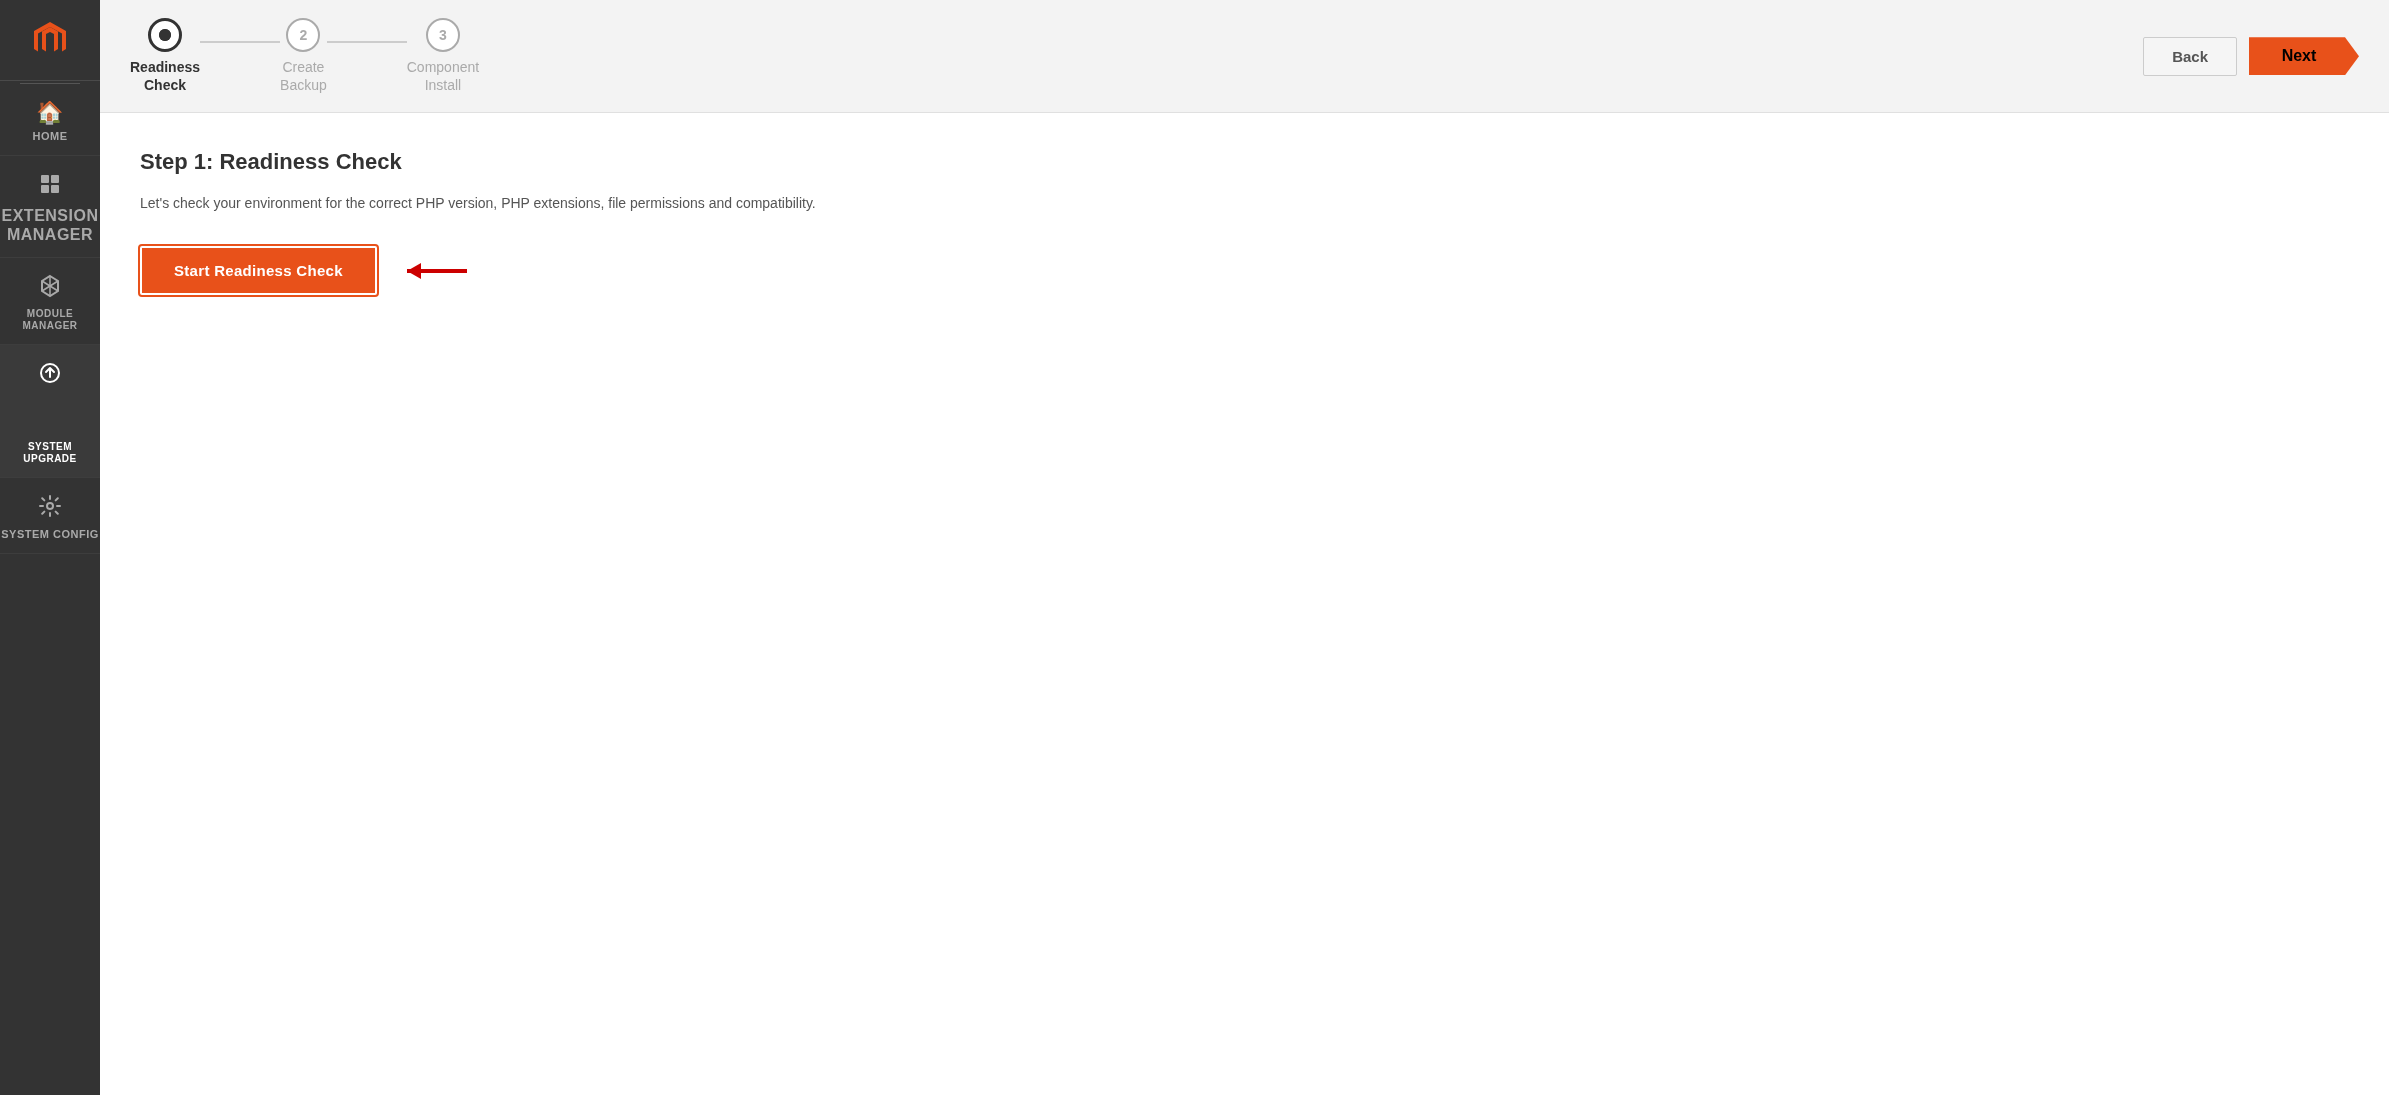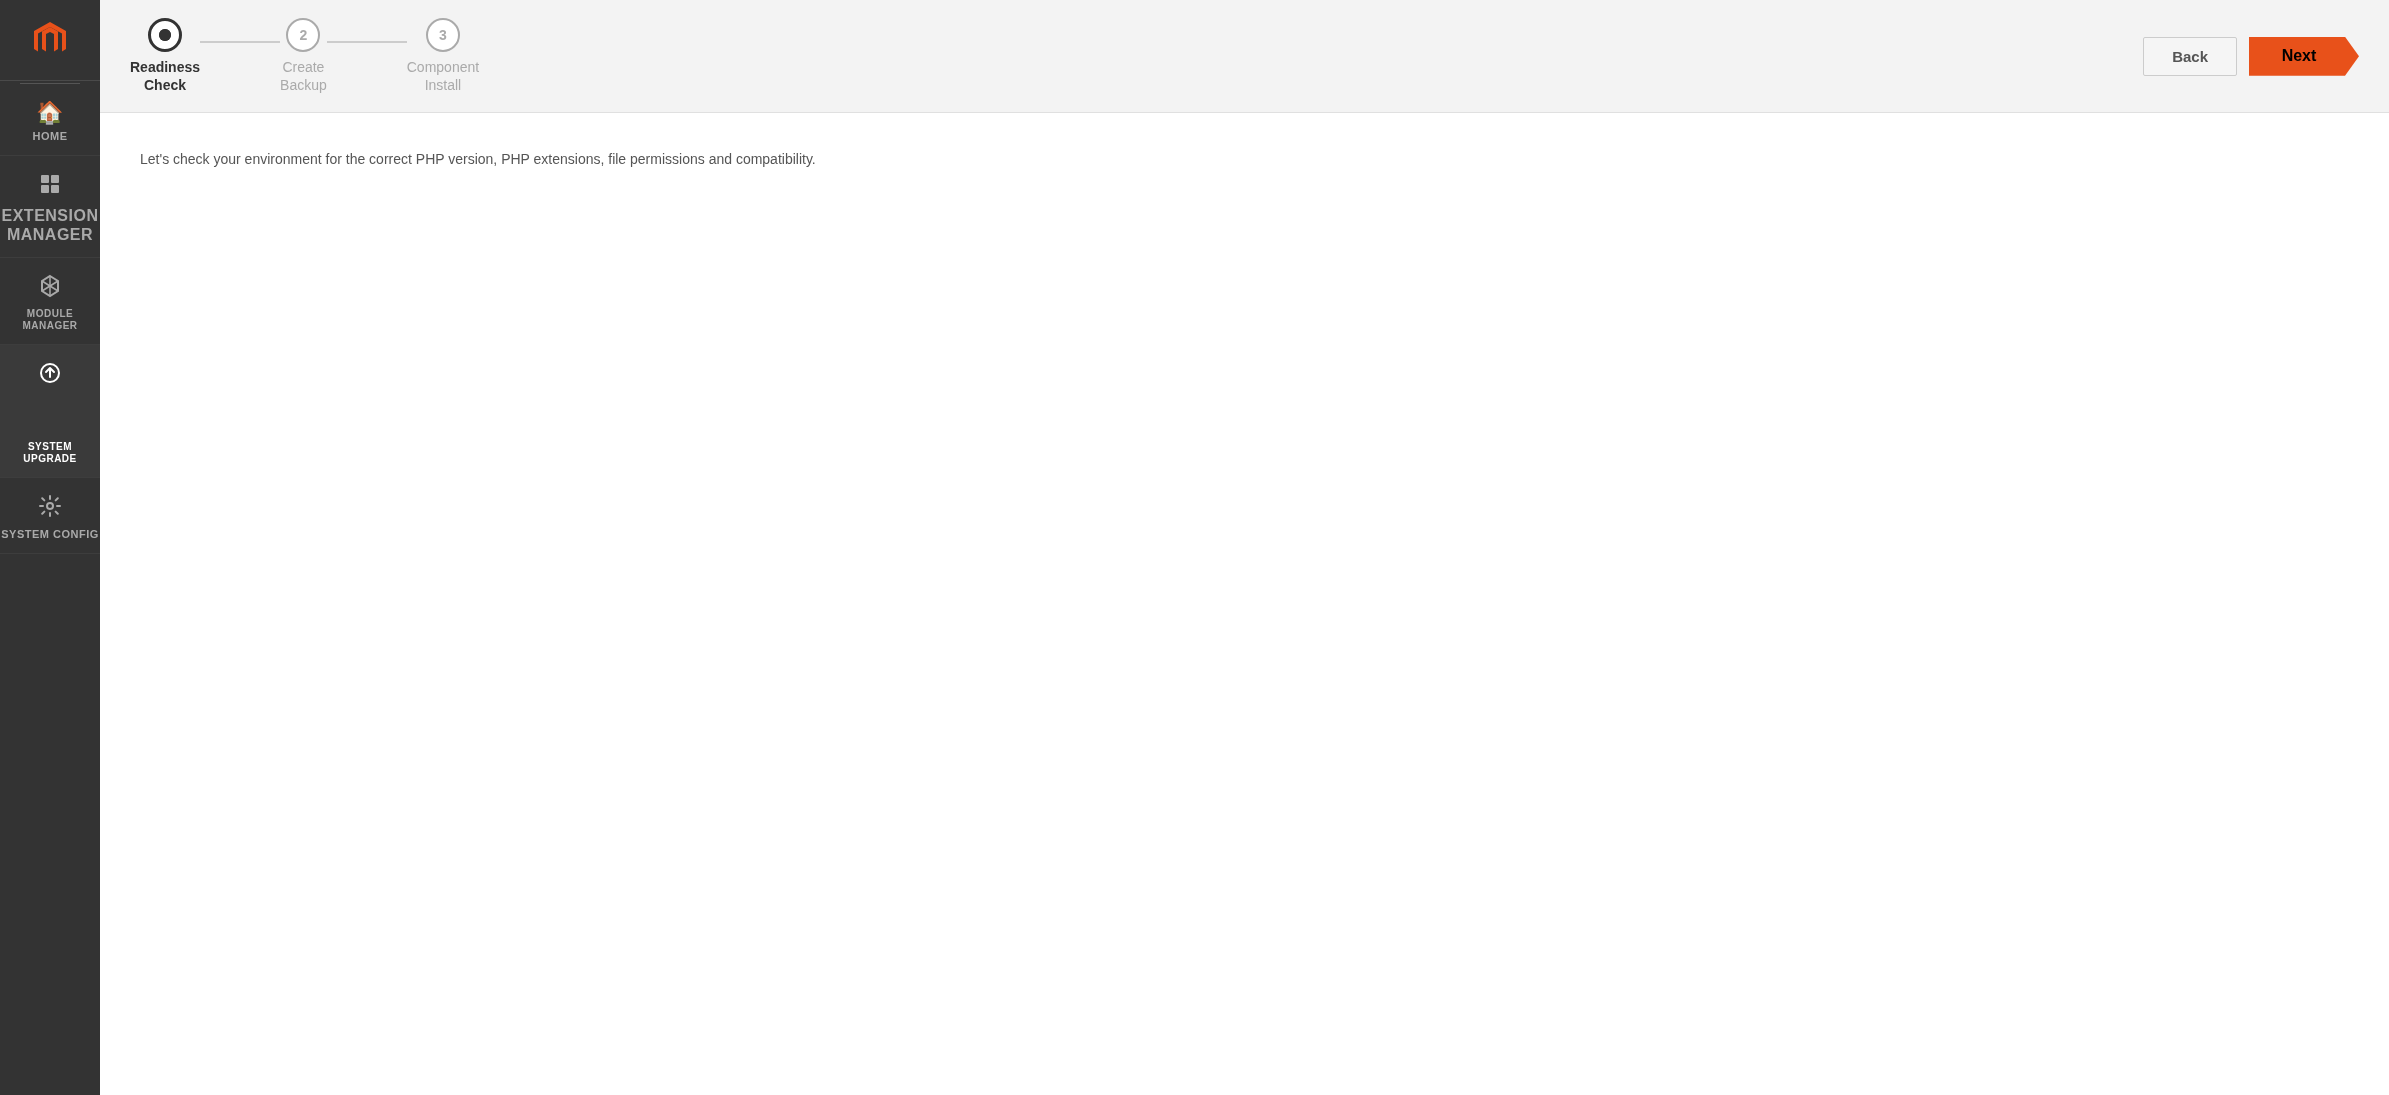--- a/index.html
+++ b/index.html
@@ -156,20 +156,21 @@
     .step-line {
       width: 80px;
       height: 2px;
       background: #ccc;
       margin-bottom: 28px;
     }
 
     
     .stepper-nav {
       display: flex;
+      align-items: center;
       gap: 12px;
     }
 
     .btn-back {
       padding: 10px 28px;
       border: 1px solid #ccc;
       background: #f5f5f5;
       color: #555;
       font-size: 15px;
       font-weight: 600;
@@ -336,17 +337,29 @@
 
     </div>
 
     <div class="stepper-nav">
       <button class="btn-back">Back</button>
       <button class="btn-next">Next</button>
     </div>
   </div>
 
   <div class="content">
+    <h2 class="content-title">Step 1: Readiness Check</h2>
     <p class="content-desc">Let's check your environment for the correct PHP version, PHP extensions, file permissions and compatibility.</p>
 
+    <div class="readiness-btn-wrapper">
+      <button class="btn-start-readiness">Start Readiness Check</button>
+
+      <div class="arrow-indicator">
+        <svg width="80" height="36" viewBox="0 0 80 36" fill="none" xmlns="http://www.w3.org/2000/svg">
+
+          <line x1="70" y1="18" x2="10" y2="18" stroke="#cc0000" stroke-width="4"></line>
+          <polygon points="10,18 24,10 24,26" fill="#cc0000"></polygon>
+        </svg>
+      </div>
+    </div>
   </div>
 
 </div>
 
 </body></html>

